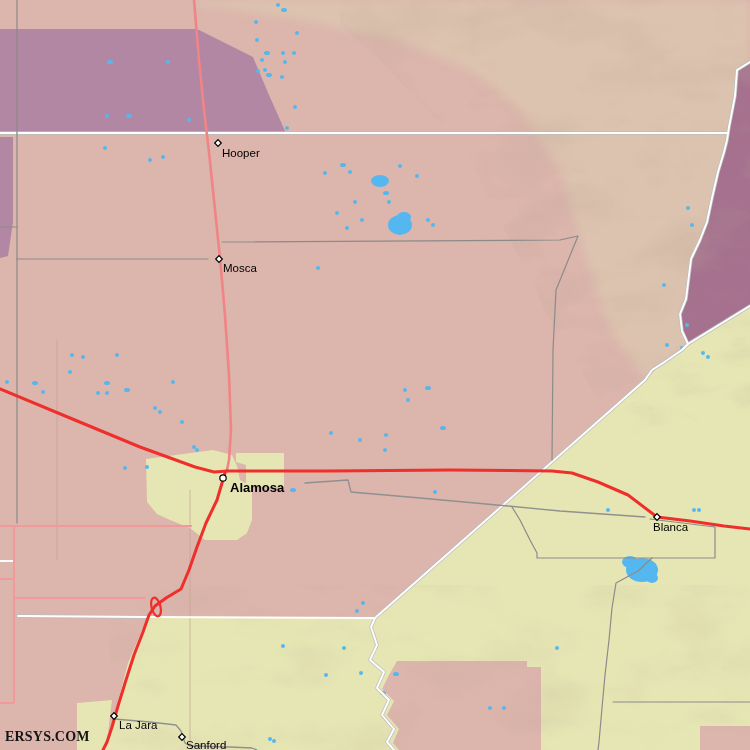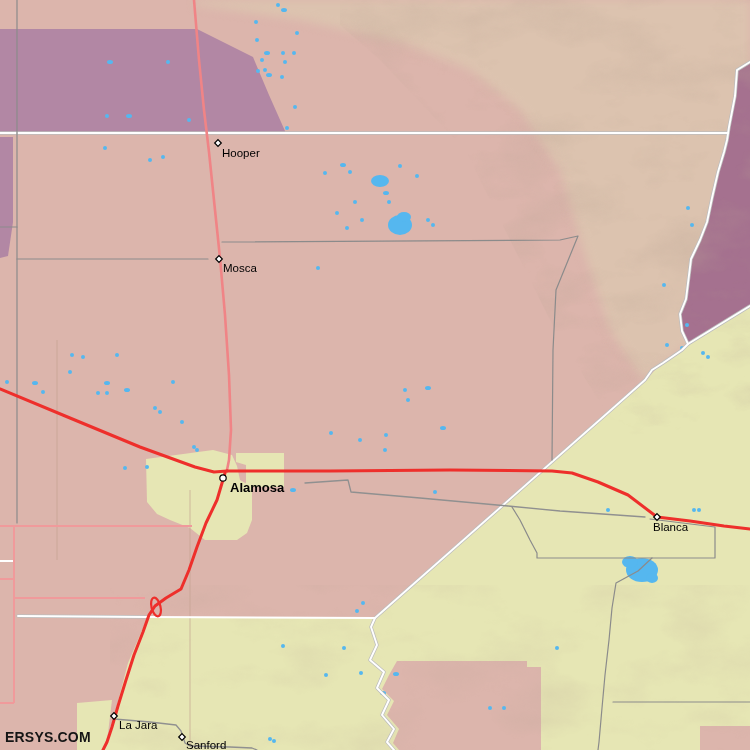--- a/index.html
+++ b/index.html
@@ -21,21 +21,21 @@
   .gray-road{stroke:#909090;stroke-width:1.3;fill:none;stroke-linejoin:round;stroke-linecap:round;}
   .grid-pink{stroke:var(--local-road-pink,#f09a9b);stroke-width:2;fill:none;stroke-linecap:butt;}
   .road-red{stroke:var(--highway-red,#ee2f2b);stroke-width:3;fill:none;stroke-linejoin:round;stroke-linecap:round;}
   .road-ltred{stroke:var(--state-road-pink,#f08486);stroke-width:2.6;fill:none;stroke-linejoin:round;stroke-linecap:round;}
   .terrain-streak{stroke:#c3a18f;stroke-width:1.2;opacity:.55;}
   .town-label{fill:var(--label-black,#000);font-family:"Liberation Sans",sans-serif;font-size:11.5px;}
   .town-label.bold{font-weight:bold;font-size:13px;}
   .marker{fill:#ffffff;stroke:#000000;stroke-width:1.2;}
   #watermark{
     position:absolute;left:5px;top:729px;
-    font-size:14px;font-weight:bold;color:#151515;letter-spacing:.2px;
+    font-size:14px;font-weight:bold;color:#151515;letter-spacing:.2px;font-family:Liberation Serif, serif;
   }
 </style>
 </head>
 <body>
 
 <div id="map-viewport">
   <svg width="750" height="750" viewBox="0 0 750 750">
     <defs>
       <filter id="relief" x="-5%" y="-5%" width="110%" height="110%">
         <feTurbulence type="fractalNoise" baseFrequency="0.012 0.022" numOctaves="5" seed="11" result="n"></feTurbulence>

